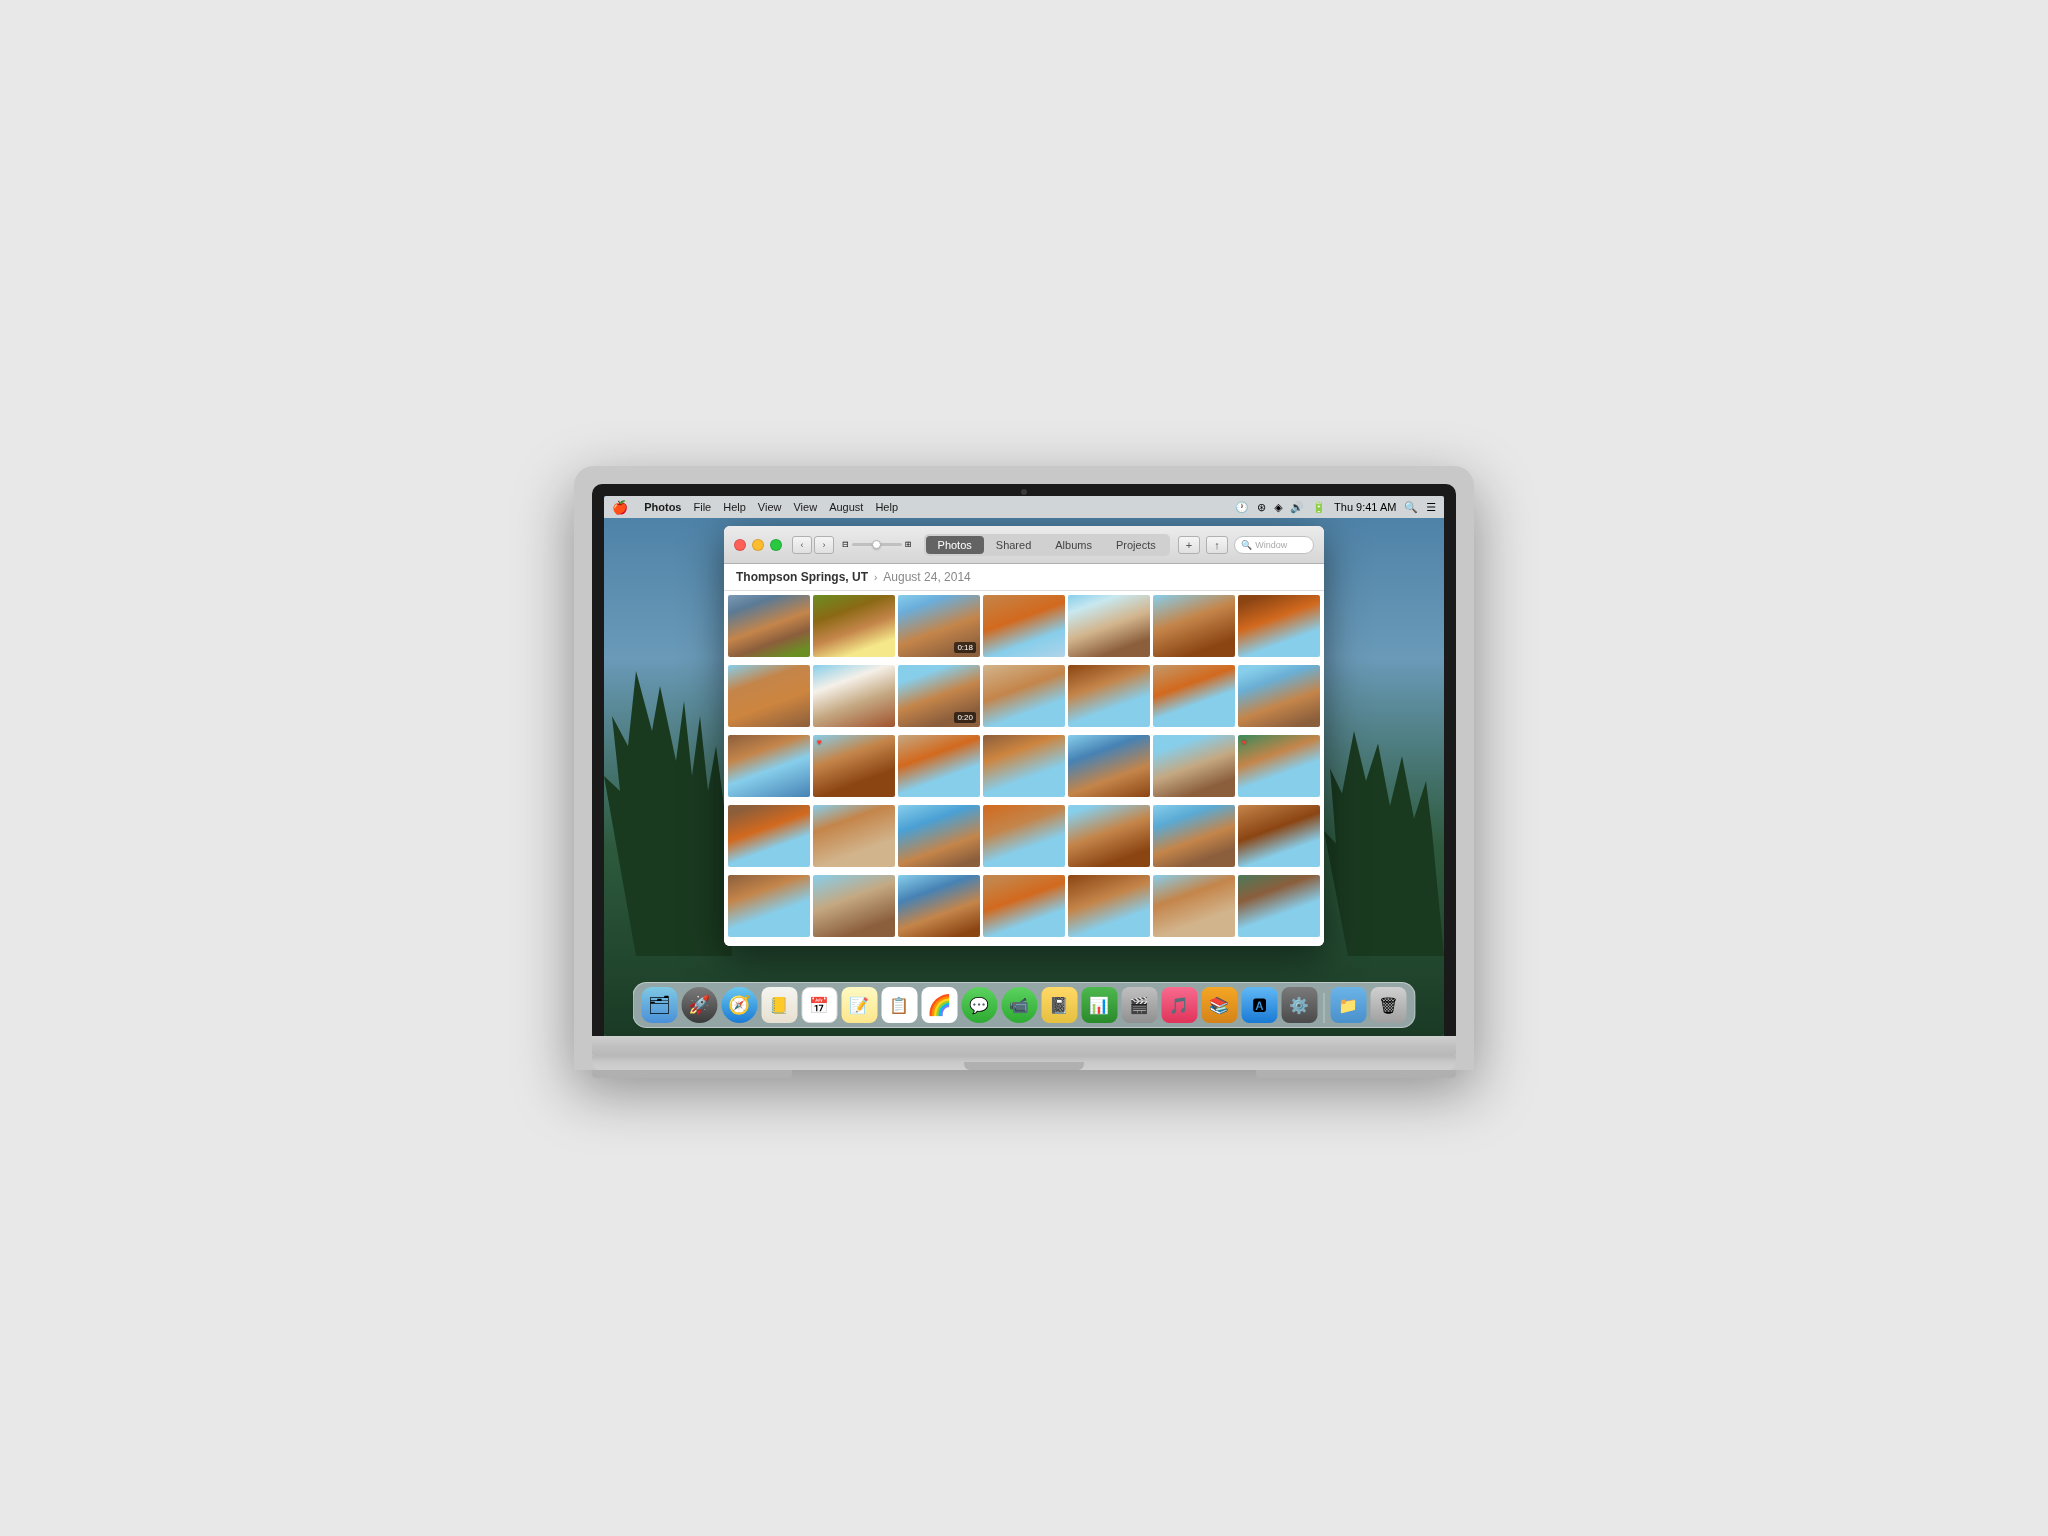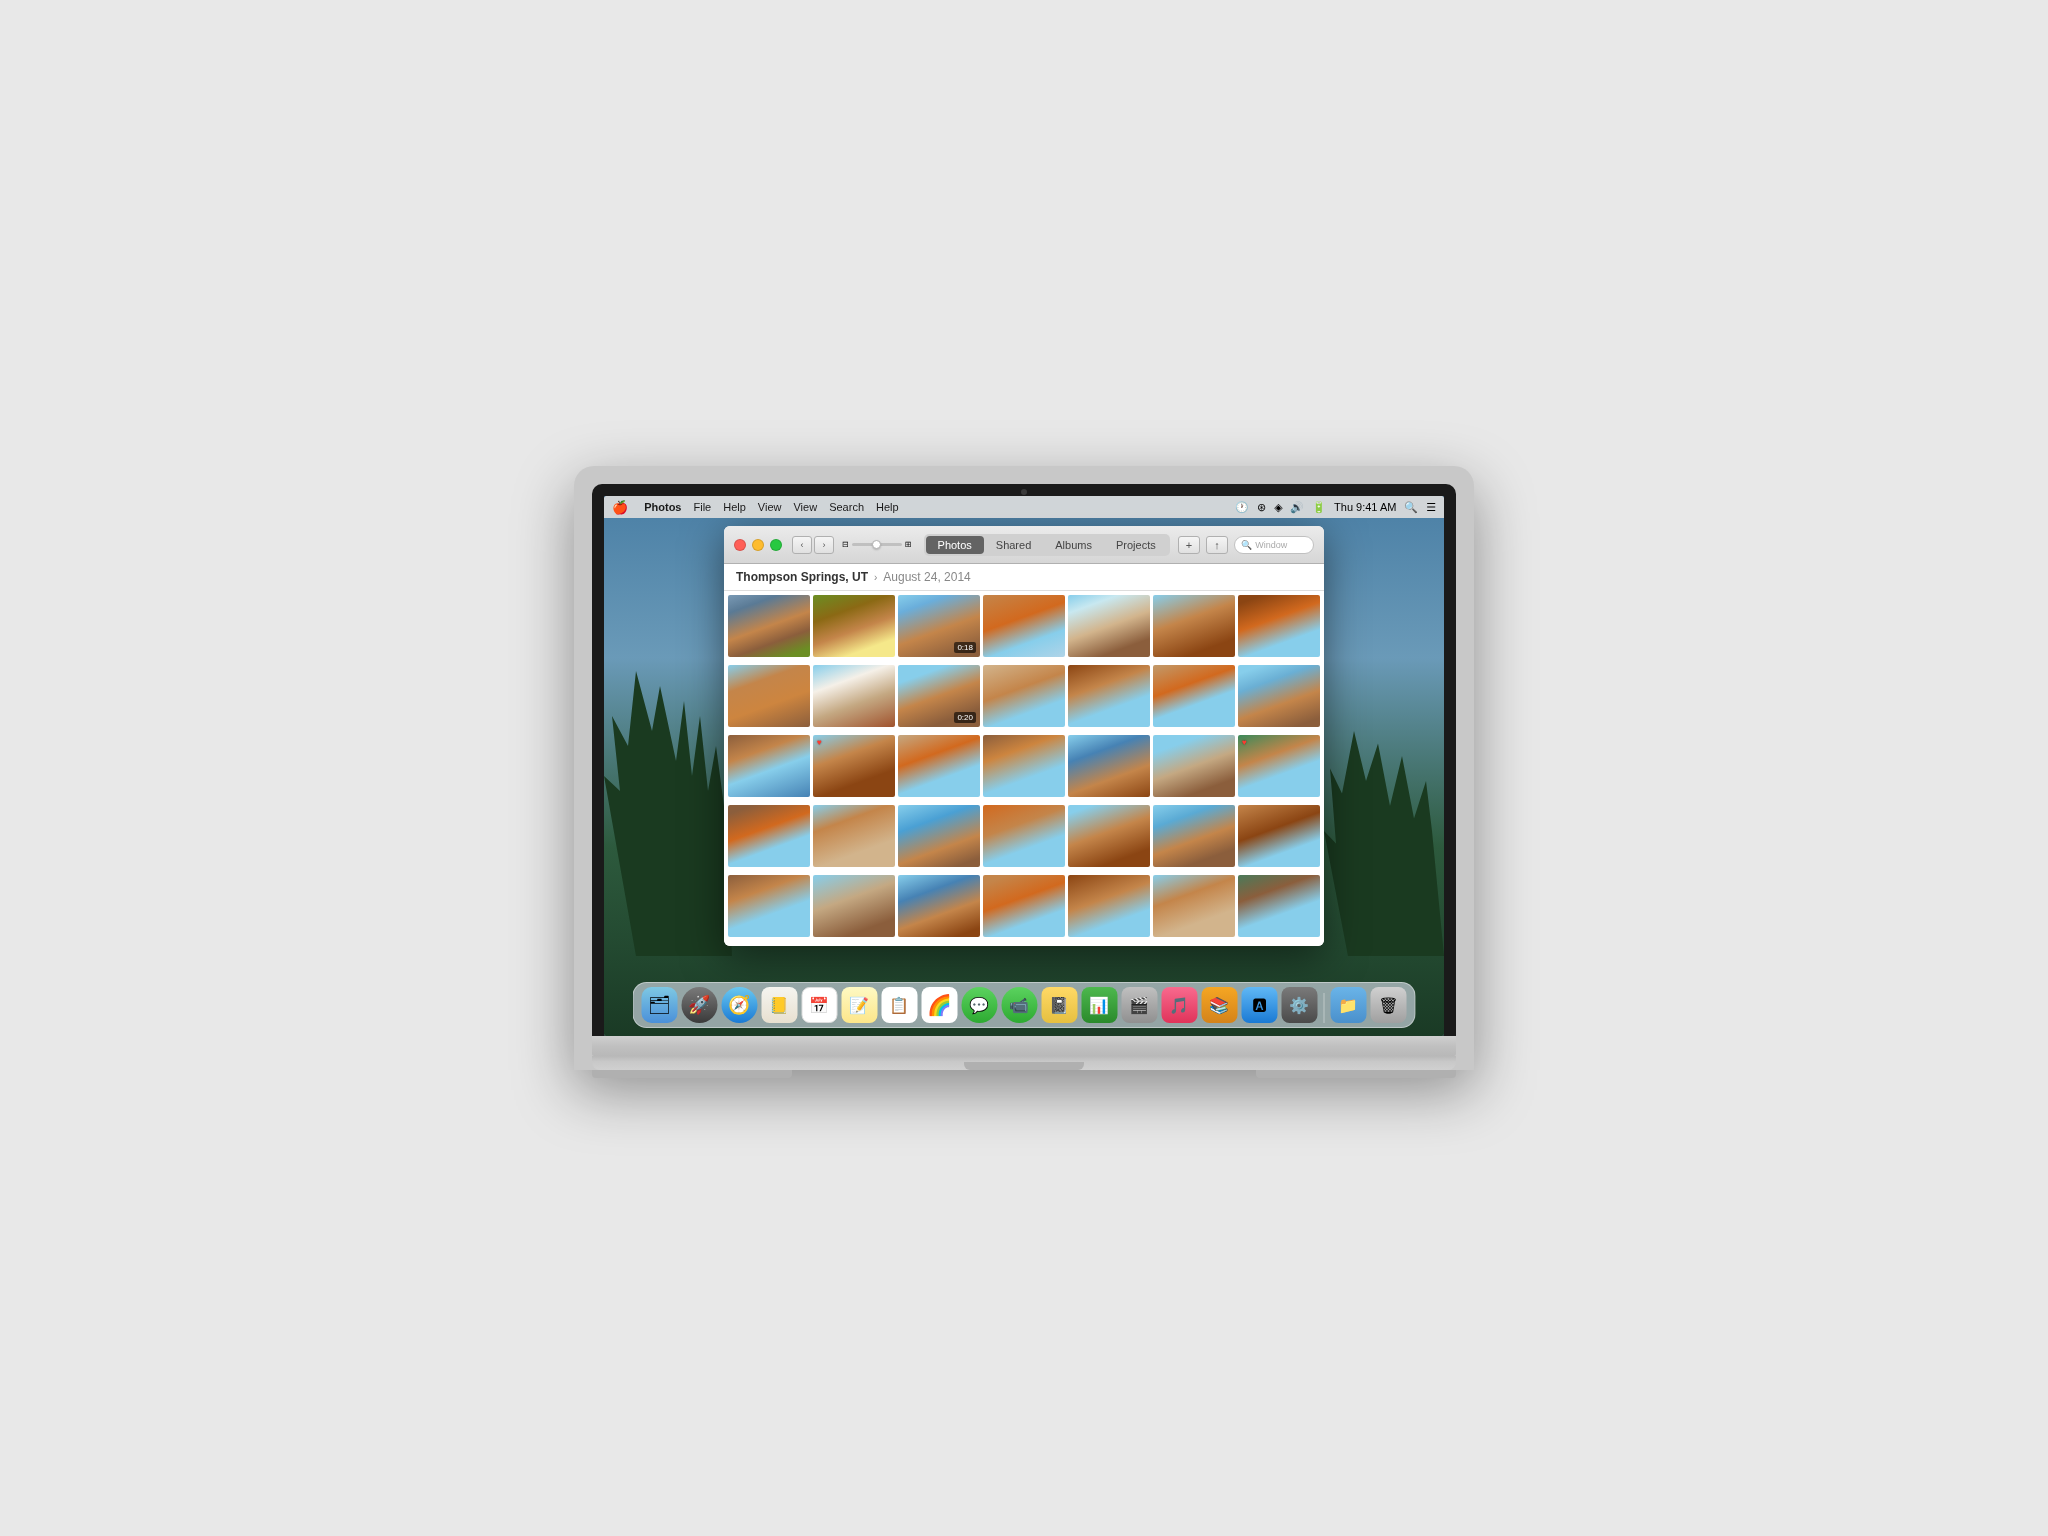--- a/index.html
+++ b/index.html
@@ -461,21 +461,21 @@
         <div class="desktop-bg"></div>
 
         <div class="menubar">
           <div class="menubar-left">
             <span class="menubar-apple">🍎</span>
             <span class="menubar-item bold">Photos</span>
             <span class="menubar-item">File</span>
             <span class="menubar-item">Help</span>
             <span class="menubar-item">View</span>
             <span class="menubar-item">View</span>
-            <span class="menubar-item">Search</span>
+            <span class="menubar-item">August</span>
             <span class="menubar-item">Help</span>
           </div>
           <div class="menubar-right">
             <span>🕐</span>
             <span>⊛</span>
             <span>◈</span>
             <span>🔊</span>
             <span>🔋</span>
             <span>Thu 9:41 AM</span>
             <span>🔍</span>

